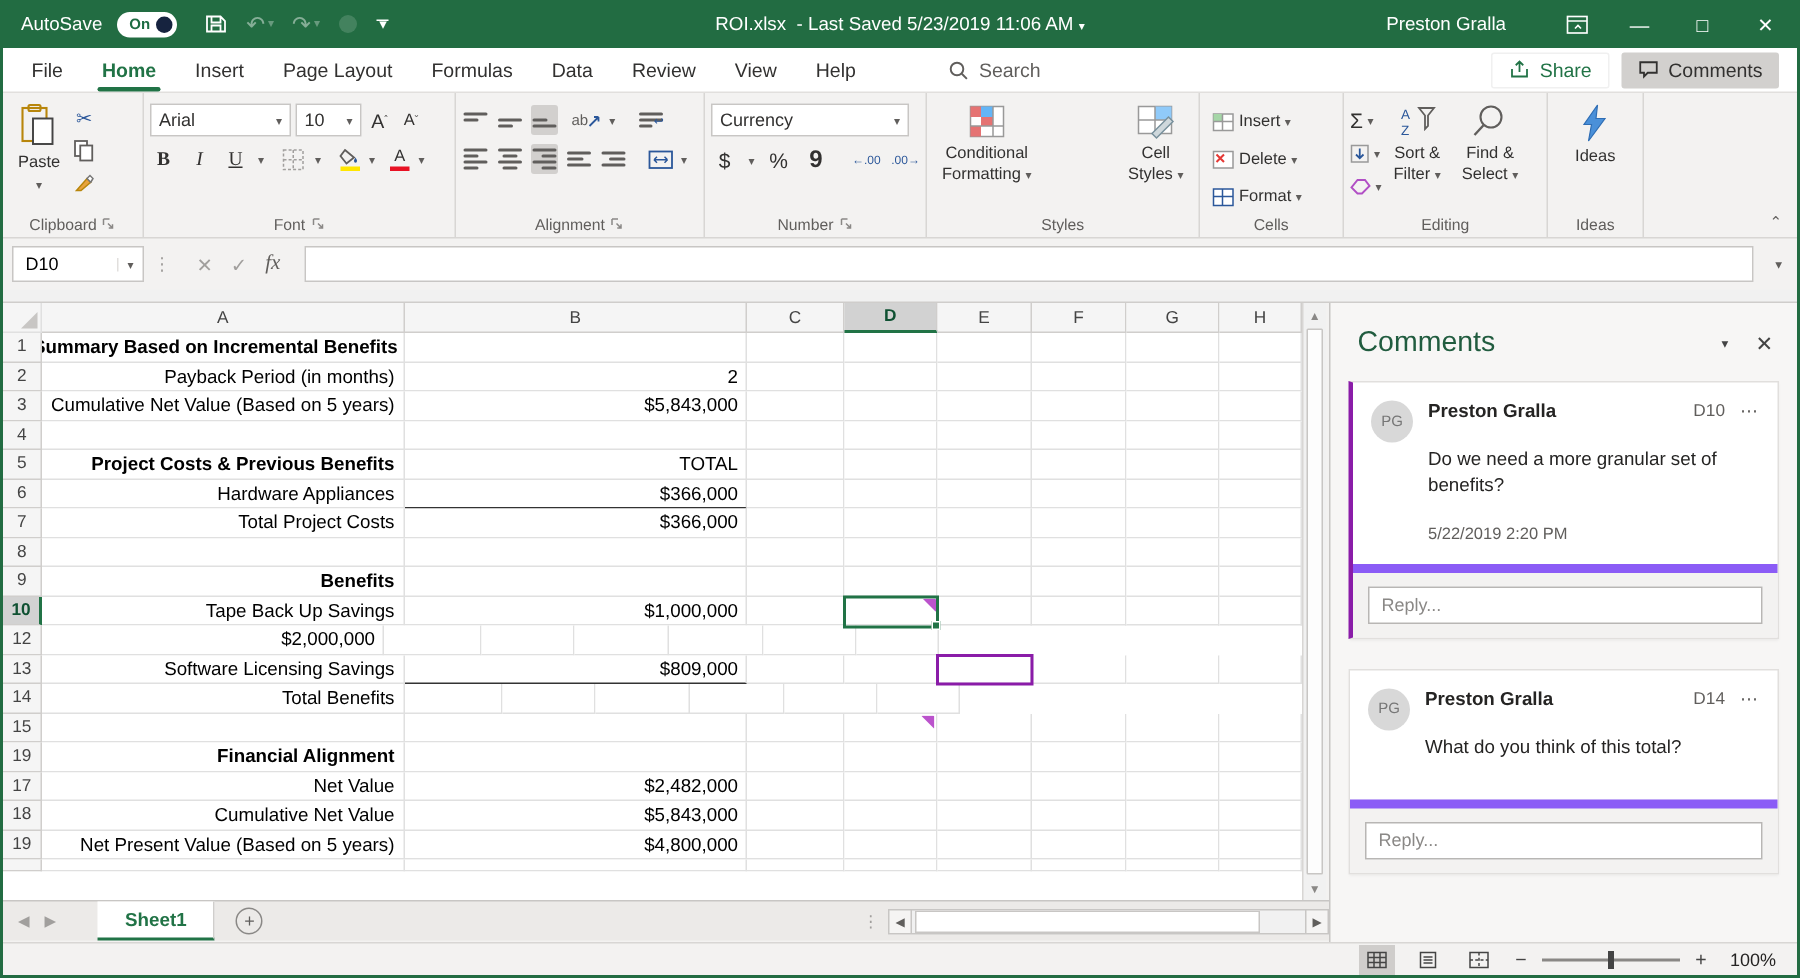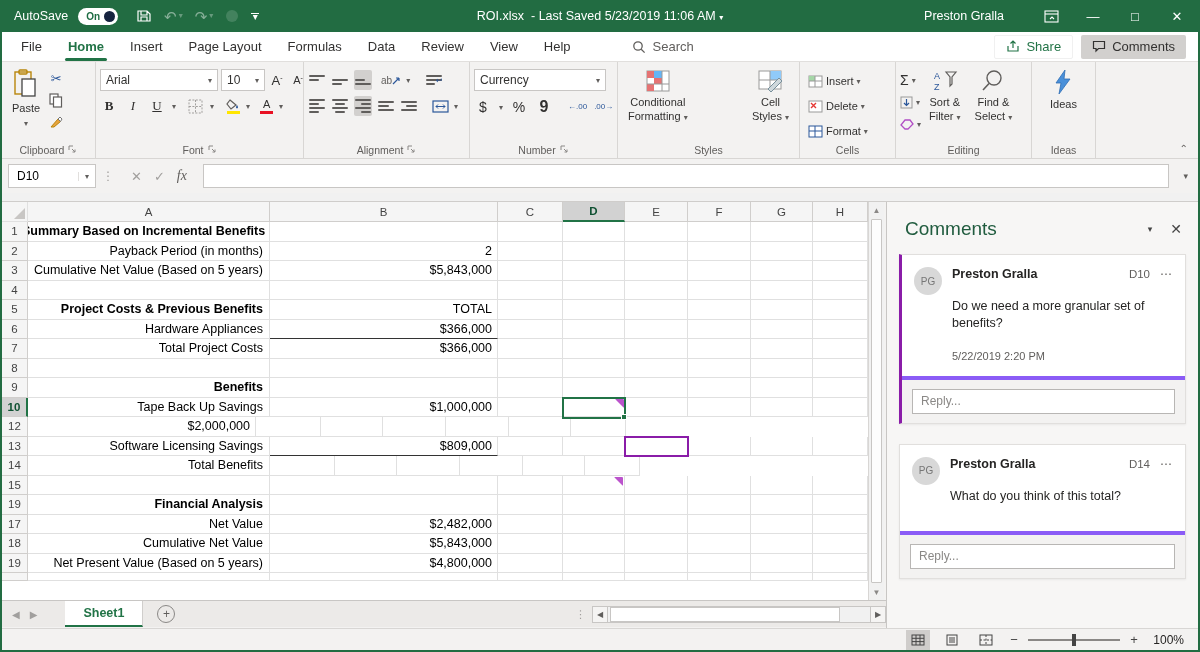--- a/index.html
+++ b/index.html
@@ -121,21 +121,21 @@
   .ccard.accent { border-left:3px solid #8a1ca8; }
   .ccard .body { padding:12px 12px 10px 12px; }
   .chead { display:flex; align-items:flex-start; }
   .avatar { width:28px; height:28px; border-radius:50%; background:#d8d8d8; color:#767676; font-size:10px; display:flex; align-items:center; justify-content:center; flex:0 0 28px; }
   .cmeta { margin-left:10px; flex:1; }
   .cauthor { font-size:12.5px; font-weight:bold; color:#252423; }
   .cref { font-size:11.5px; color:#605e5c; margin-left:auto; padding-top:1px; }
   .cmore { font-size:12px; color:#605e5c; margin-left:10px; letter-spacing:1px; padding-top:0px; }
   .ctext { font-size:12.5px; color:#252423; margin:3px 0 0 38px; line-height:1.35; max-width:215px; }
   .ctime { font-size:11px; color:#605e5c; margin:18px 0 4px 38px; }
-  .cfoot { background:#f3f2f1; padding:9px 10px; border-top:4px solid #8b5cf6; }
+  .cfoot { background:#f3f2f1; padding:9px 10px; border-top:6px solid #8b5cf6; }
   .reply { width:100%; height:25px; border:1px solid #b8b6b4; background:#fff; font-size:12px; padding:0 8px; color:#252423; font-family:"Liberation Sans", sans-serif; }
   .reply::placeholder { color:#8a8886; }
 
   
   .statusbar { height:22px; background:#f3f2f1; border-top:1px solid #d8d6d4; display:flex; align-items:center; flex:0 0 22px; }
   .sb-right { margin-left:auto; display:flex; align-items:center; gap:10px; padding-right:14px; }
   .viewbtn { width:24px; height:20px; display:flex; align-items:center; justify-content:center; }
   .viewbtn.sel { background:#cfcdcb; }
   .zoomctl { display:flex; align-items:center; gap:8px; color:#444; }
   .zminus,.zplus { font-size:13px; color:#444; width:12px; text-align:center; }
@@ -269,21 +269,21 @@
         <span>Clipboard</span>
         <svg class="launcher" viewBox="0 0 9 9">
             <path d="M1 1 h4 M1 1 v4 M4 4 l3 3 M7 4.5 V7 H4.5" fill="none" stroke="#8a8886" stroke-width="1"></path>
           </svg>
       </div>
     </div>
 
     <div class="rgroup" style="width:208px;">
       <div class="rg-body" style="flex-direction:column; gap:5px; padding-top:3px;">
         <div class="fontrow">
-          <span class="combo" style="width:118px;">
+          <span class="combo" style="width:94px;">
               <span class="cv">Arial</span>
               <span class="caret">▾</span>
             </span>
           <span class="combo" style="width:44px;">
               <span class="cv">10</span>
               <span class="caret">▾</span>
             </span>
           <span class="fmtbtn">A<sup style="font-size:7px;">ˆ</sup></span>
           <span class="fmtbtn" style="font-size:11px;">A<sup style="font-size:7px;">ˇ</sup></span>
         </div>
@@ -745,21 +745,21 @@
               <div class="gc b-cell" style="width: 228px;"></div>
               <div class="gc " style="width: 65px;"></div>
               <div class="gc " style="width: 62px;"></div>
               <div class="gc " style="width: 63px;"></div>
               <div class="gc " style="width: 63px;"></div>
               <div class="gc " style="width: 62px;"></div>
               <div class="gc " style="width: 55px;"></div>
             </div>
             <div class="g-row">
               <div class="gc rowhdr" style="width: 26px;">19</div>
-              <div class="gc a-cell bold" style="width: 242px;">Financial Analysis</div>
+              <div class="gc a-cell bold" style="width: 242px;">Financial Alignment</div>
               <div class="gc b-cell" style="width: 228px;"></div>
               <div class="gc " style="width: 65px;"></div>
               <div class="gc " style="width: 62px;"></div>
               <div class="gc " style="width: 63px;"></div>
               <div class="gc " style="width: 63px;"></div>
               <div class="gc " style="width: 62px;"></div>
               <div class="gc " style="width: 55px;"></div>
             </div>
             <div class="g-row">
               <div class="gc rowhdr" style="width: 26px;">17</div>

